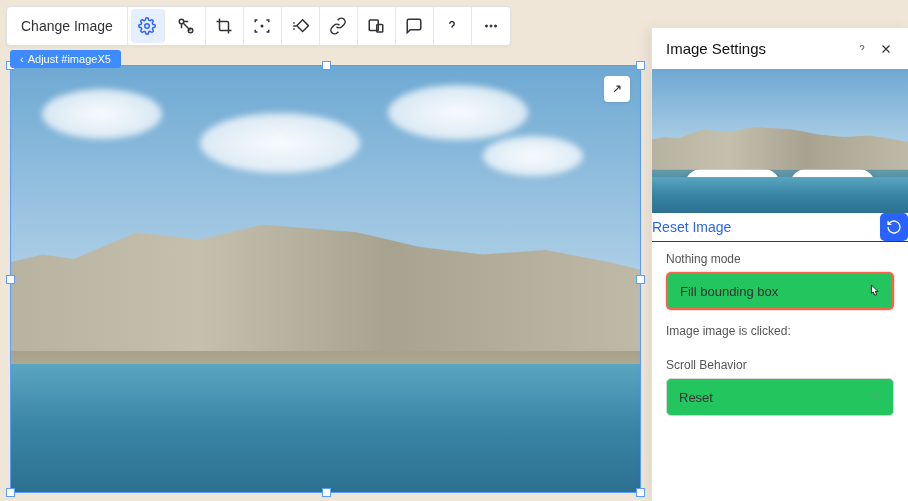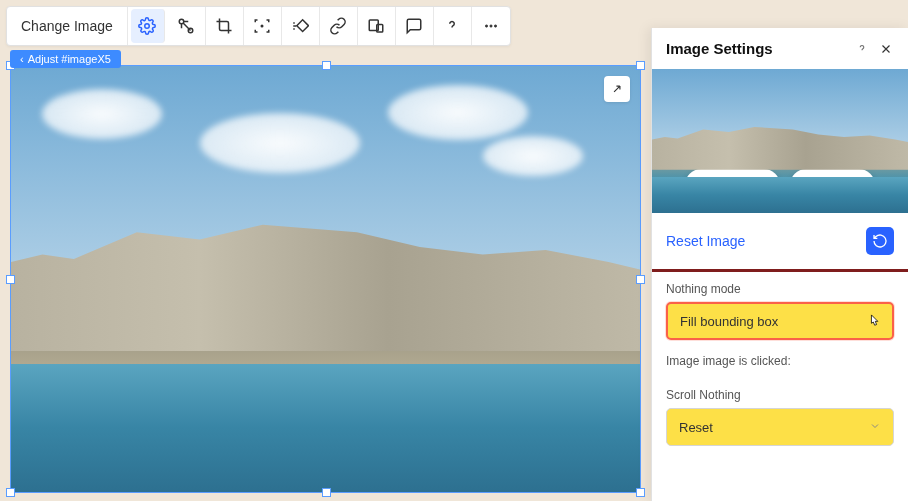--- a/index.html
+++ b/index.html
@@ -148,21 +148,21 @@
       overflow: hidden;
     }
     .panel-header {
       display: flex;
       align-items: center;
       padding: 12px 14px;
       gap: 8px;
     }
     .panel-title {
       font-size: 15px;
-      font-weight: 700;
+      font-weight: 400;
       color: #111;
       flex: 1;
     }
     .panel-header-icon {
       cursor: pointer;
       color: #555;
       width: 16px;
       height: 16px;
       display: flex;
       align-items: center;
@@ -189,22 +189,21 @@
       color: #2962ff;
       font-size: 13px;
       font-weight: 500;
       cursor: pointer;
       box-shadow: 0 2px 6px rgba(0,0,0,0.15);
     }
     .pill-btn svg { stroke: #2962ff; }
     .reset-row {
       display: flex;
       align-items: center;
-      padding: 14px;
-      border-bottom: 3px solid #7f1d1d;
+      border-bottom: 1px solid #7f1d1d;
     }
     .reset-link {
       color: #2962ff;
       font-size: 14px;
       font-weight: 500;
       cursor: pointer;
       flex: 1;
     }
     .undo-btn {
       width: 28px;
@@ -229,21 +228,21 @@
       height: 38px;
       border: 1px solid #d5d5d5;
       border-radius: 5px;
       padding: 0 12px;
       display: flex;
       align-items: center;
       justify-content: space-between;
       font-size: 13px;
       color: #333;
       cursor: pointer;
-      background: #fde047;
+      background: #22c55e;
     }
     .dropdown.highlighted {
       border: 2px solid #fa6148;
       box-shadow: 0 0 0 1px rgba(250,97,72,0.2);
     }
     .chevron {
       color: #888;
     }
     .cursor-hand {
       position: absolute;
@@ -402,21 +401,21 @@
           </svg>
       </span>
     </div>
   </div>
 
   <div class="section">
     <div class="section-label">Image image is clicked:</div>
   </div>
 
   <div class="section">
-    <div class="section-label">Scroll Nothing</div>
+    <div class="section-label">Scroll Behavior</div>
     <div class="dropdown">
       <span>Reset</span>
       <span class="chevron">
         <svg width="12" height="12" viewBox="0 0 24 24" fill="none" stroke="#888" stroke-width="2">
             <path d="m6 9 6 6 6-6"></path>
           </svg>
       </span>
     </div>
   </div>
 </div>

